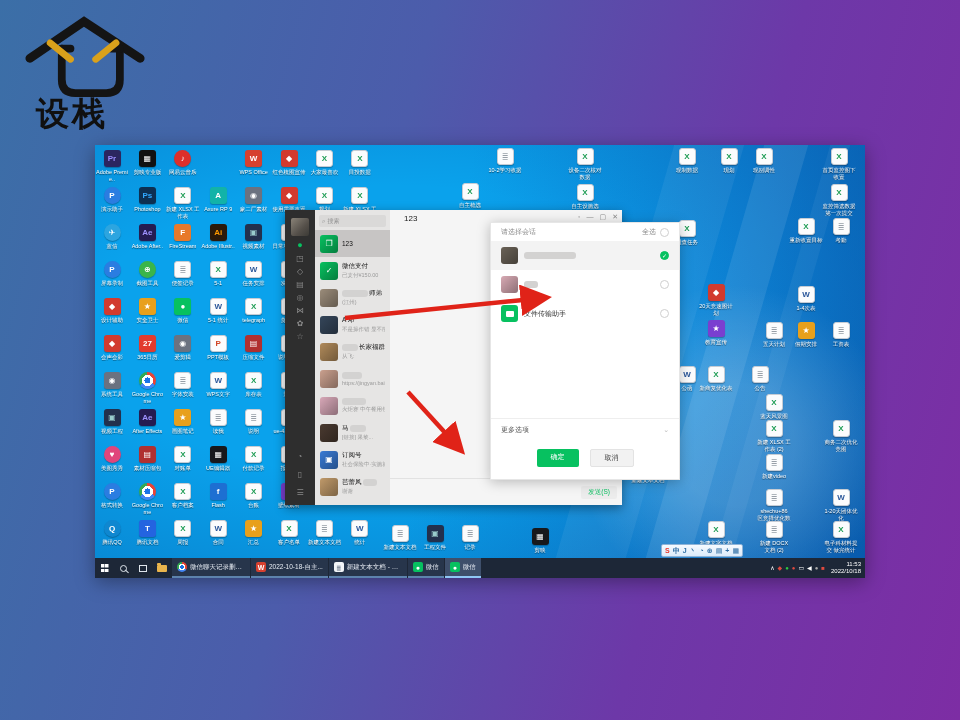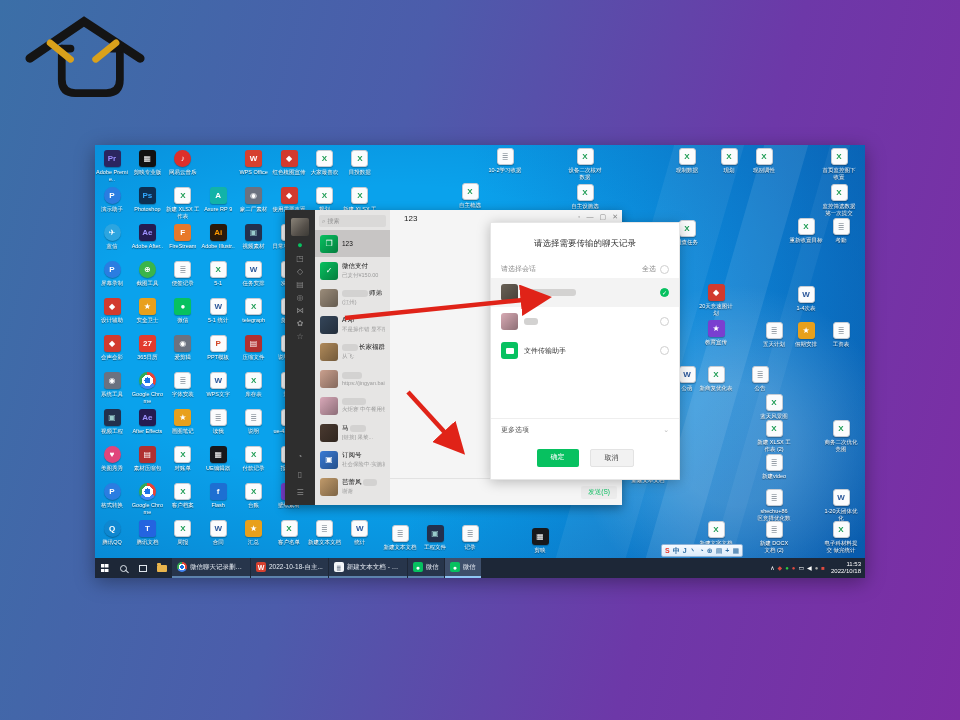--- a/index.html
+++ b/index.html
@@ -140,20 +140,21 @@
 <body>
 
 <div class="logo">
   <svg width="135" height="92" viewBox="0 0 135 95">
     <path d="M10 54 L66 16 L124 54" fill="none" stroke="#141414" stroke-width="9" stroke-linecap="round"></path>
     <path d="M43 44 L43 76 Q43 90 57 90 L89 90 Q103 90 103 76 L103 44" fill="none" stroke="#141414" stroke-width="8" stroke-linecap="round"></path>
     <path d="M43 44 L52 44 M103 44 L94 44" fill="none" stroke="#141414" stroke-width="8" stroke-linecap="round"></path>
     <path d="M31 38 L52 55" fill="none" stroke="#d9a11b" stroke-width="7" stroke-linecap="round"></path>
     <path d="M99 38 L78 55" fill="none" stroke="#d9a11b" stroke-width="7" stroke-linecap="round"></path>
   </svg>
+  <div class="logo-text">设栈</div>
 </div>
 
 <div class="shot">
   <div class="desk">
     <div class="beam b1"></div>
     <div class="beam b2"></div>
     <div class="beam b3"></div>
     <div id="icon-layer">
         <div class="dicon" style="left: 0px; top: 5px;">
           <span class="ic" style="background: rgb(43, 38, 96); color: rgb(154, 140, 255);">Pr</span>
@@ -721,21 +722,20 @@
           <div class="msg-card" style="right:22px;top:58px;width:20px;height:30px"></div>
           <div class="msg-card" style="right:22px;top:92px;width:20px;height:22px"></div>
           <div class="msg-av" style="top:155px"></div>
           <div class="msg-card" style="right:22px;top:150px;width:20px;height:34px"></div>
           <div class="msg-card" style="right:22px;top:188px;width:20px;height:26px"></div>
         </div>
         <div class="wx-input-line"></div>
         <div class="send-btn">发送(S)</div>
 
         <div class="dlg">
-          <div class="dlg-title">请选择需要传输的聊天记录</div>
           <div class="dlg-head">
             <span class="lab">请选择会话</span>
             <span class="all">全选</span>
             <span class="chk"></span>
           </div>
           <div id="dlg-rows">
               <div class="dlg-row hl">
                 <span class="dlg-av" style="background: linear-gradient(135deg, rgb(106, 98, 87), rgba(0, 0, 0, 0.35)), rgb(106, 98, 87);"></span>
                 <span class="nm">
                   <span class="pill" style="width: 52px;"></span>

